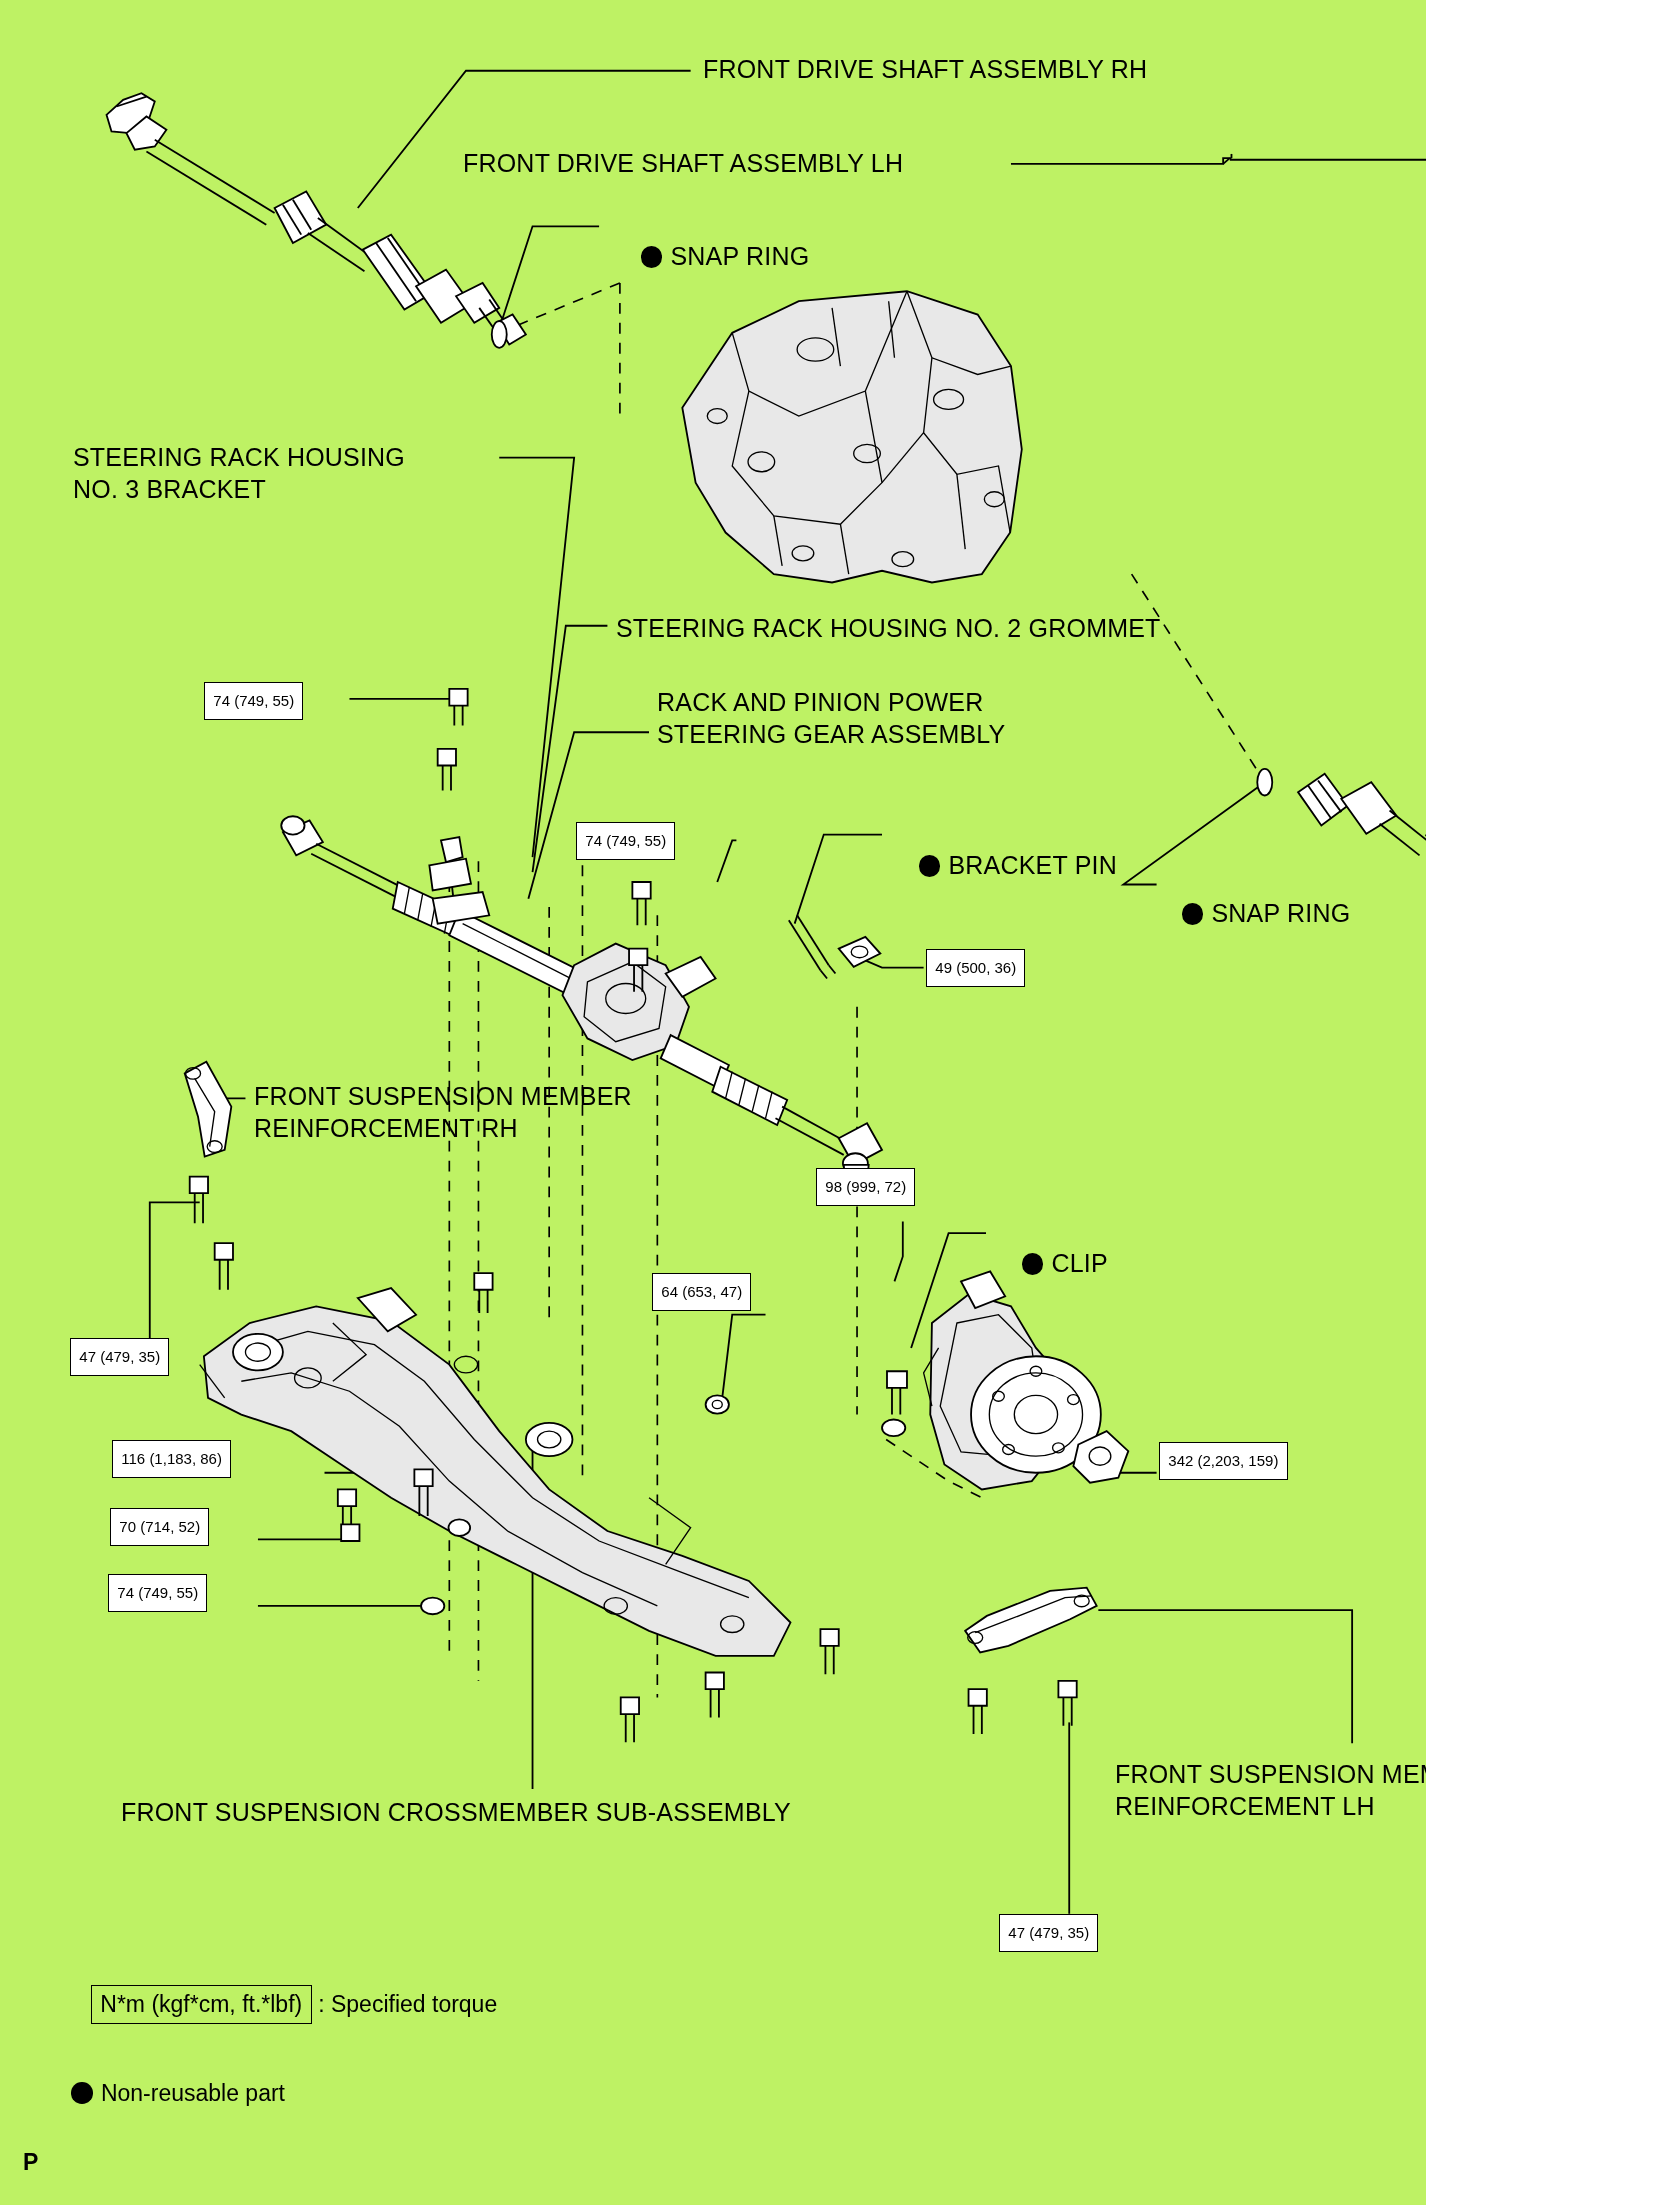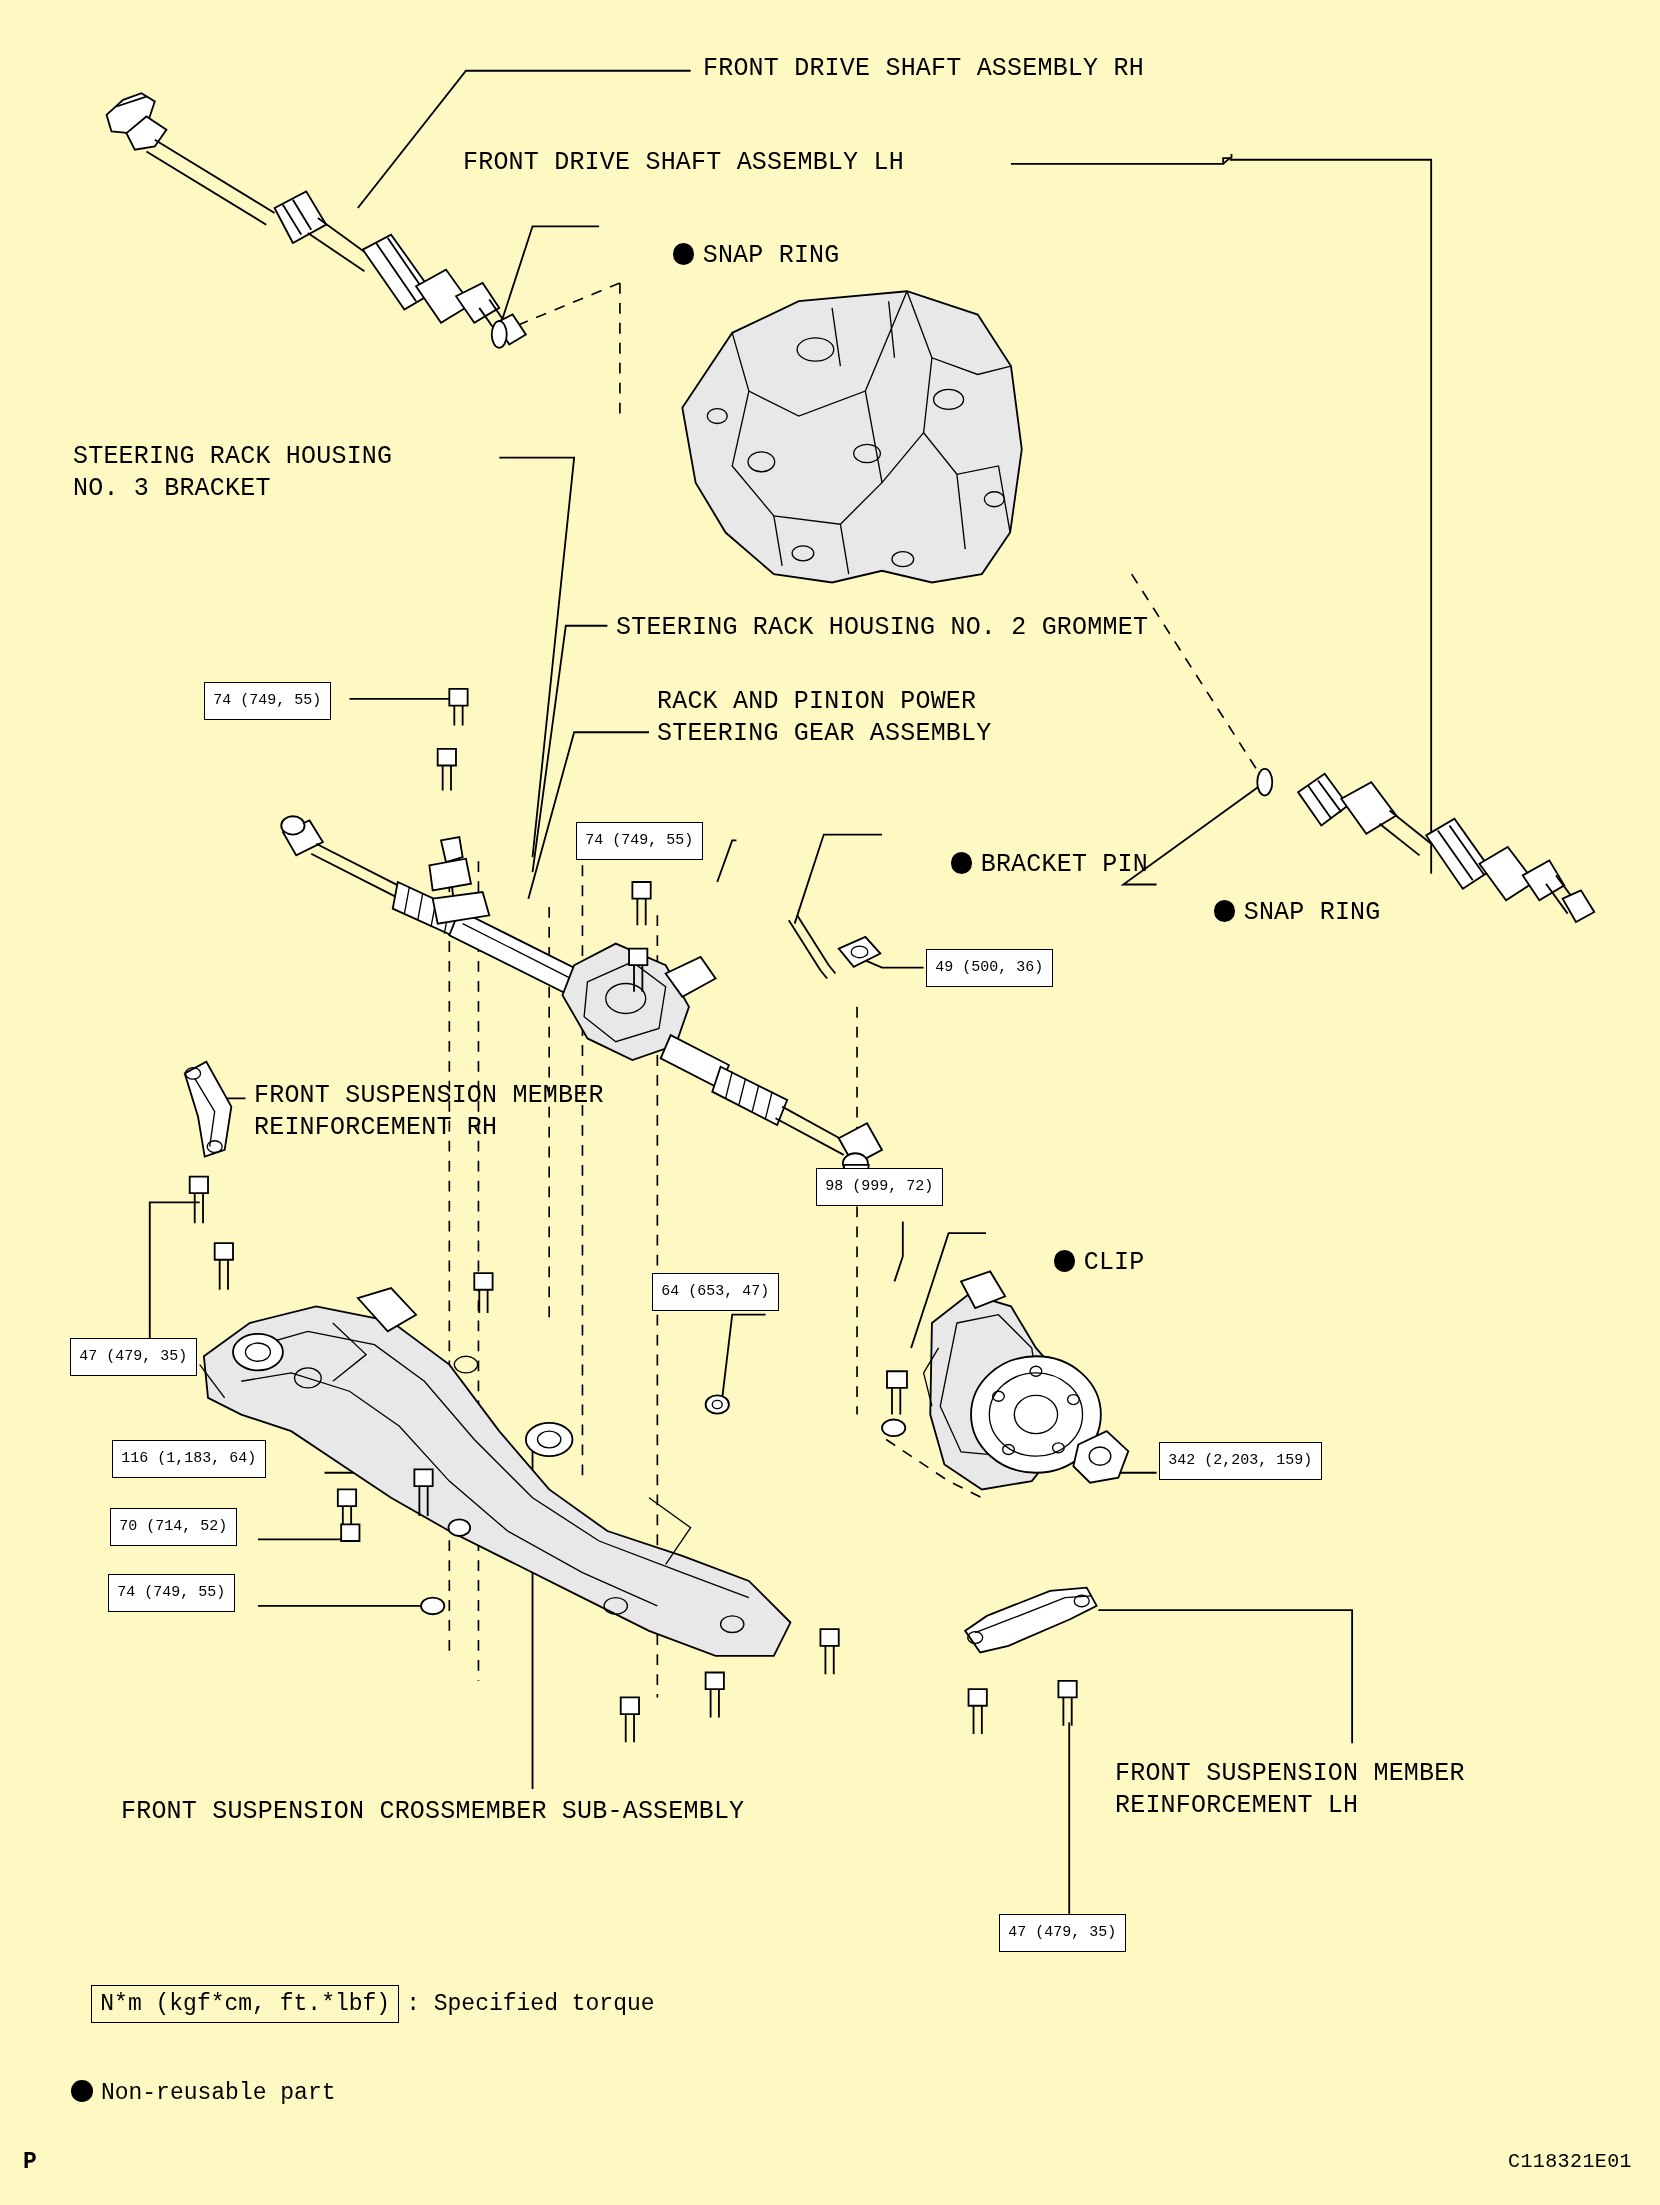--- a/index.html
+++ b/index.html
@@ -6,25 +6,24 @@
     margin: 0;
     padding: 0;
     background: #ffffff;
   }
   body {
     font-family: "Liberation Sans", sans-serif;
     color: #000000;
   }
   #page {
     position: relative;
-    width: 1660px;
+    width: 1426px;
     height: 2205px;
     overflow: hidden;
-    background: #fef9c3;
-    font-family: Liberation Mono, monospace;
+    background: #bef264;
   }
   .label {
     position: absolute;
     font-size: 25px;
     line-height: 32px;
     letter-spacing: 0.2px;
     color: #000;
     white-space: pre;
   }
   .torque {
@@ -389,21 +388,21 @@
 
   <div class="label" style="left:1115px; top:1758px;">FRONT SUSPENSION MEMBER
 REINFORCEMENT LH</div>
 
   <div class="torque" style="left:204px; top:682px;">74 (749, 55)</div>
   <div class="torque" style="left:576px; top:822px;">74 (749, 55)</div>
   <div class="torque" style="left:926px; top:949px;">49 (500, 36)</div>
   <div class="torque" style="left:816px; top:1168px;">98 (999, 72)</div>
   <div class="torque" style="left:652px; top:1273px;">64 (653, 47)</div>
   <div class="torque" style="left:70px; top:1338px;">47 (479, 35)</div>
-  <div class="torque" style="left:112px; top:1440px;">116 (1,183, 64)</div>
+  <div class="torque" style="left:112px; top:1440px;">116 (1,183, 86)</div>
   <div class="torque" style="left:110px; top:1508px;">70 (714, 52)</div>
   <div class="torque" style="left:108px; top:1574px;">74 (749, 55)</div>
   <div class="torque" style="left:1159px; top:1442px;">342 (2,203, 159)</div>
   <div class="torque" style="left:999px; top:1914px;">47 (479, 35)</div>
 
   <div class="legend-torque" style="left:71px; top:1985px;padding-left:20px;">
     <span class="boxed">N*m (kgf*cm, ft.*lbf)</span><span style="margin-left:6.7px;">: Specified torque</span>
   </div>
 
   <div class="legend-nonreuse" style="left:71px; top:2080px;">

